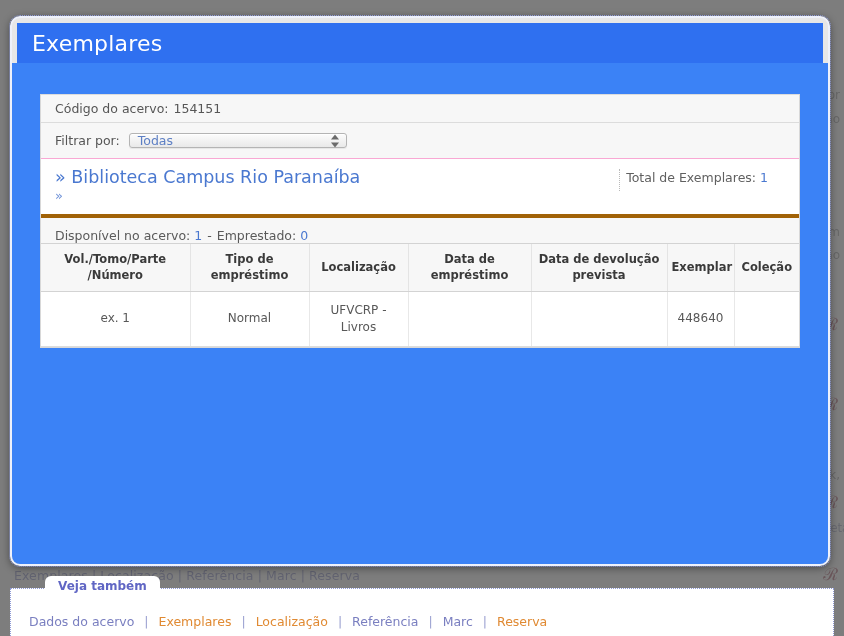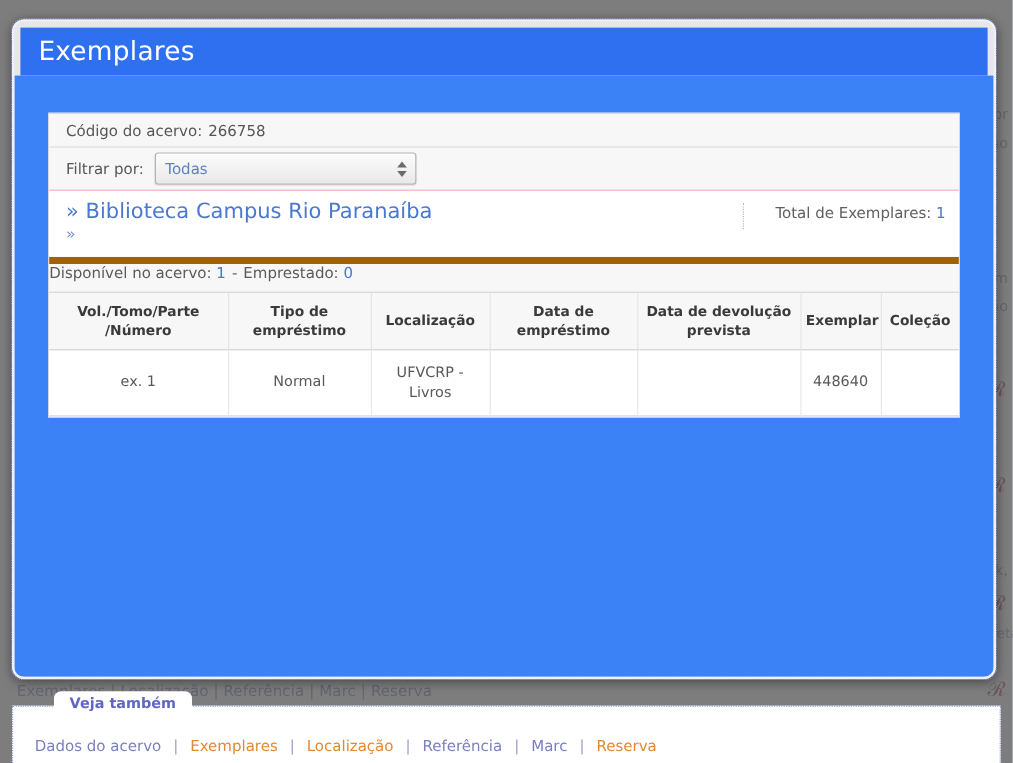--- a/index.html
+++ b/index.html
@@ -127,21 +127,21 @@
   .strip-filter {
     background: #f7f7f7;
     height: 36px;
     display: flex; align-items: center; gap: 9px;
   }
   .lbl { color: #565656; font-size: 12.5px; }
 
   
   .sel {
     position: relative;
-    width: 218px; height: 27px;
+    width: 218px; height: 15px;
     background: linear-gradient(#fcfcfc, #e9e9e9);
     border: 1px solid #b4b4b4;
     border-radius: 3px;
     box-shadow: 0 1px 0 rgba(255,255,255,.9) inset, 0 1px 1px rgba(0,0,0,.07);
     display: flex; align-items: center;
     padding-left: 8px;
   }
   .sel-value { font-size: 12.5px; color: #5d7fc4; }
   .sel-arrows {
     position: absolute; right: 7px; top: 50%;
@@ -177,32 +177,33 @@
     margin-top: 1px;
   }
   .lib-divider {
     position: absolute;
     left: 578px; top: 10px;
     width: 0; height: 22px;
     border-left: 1px dotted #b9b9b9;
   }
   .lib-total {
     position: absolute;
-    right: 11px; top: 11px;
+    right: 31px; top: 11px;
     font-size: 12.5px;
     color: #606060;
     white-space: nowrap;
   }
   .num { color: #4a78d0; }
 
   .strip-avail {
     background: #f7f7f7;
-    border-top: 6px solid #a16207;
+    border-top: 4px solid #a16207;
     height: 29px;
-    display: flex; align-items: flex-start;
+    display: flex; align-items: flex-end;
+    padding-left: 14px;
     font-size: 12.5px; color: #5a5a5a;
   }
 
   
   .tbl-wrap { padding: 0; background:#fff; }
   table.items {
     width: 100%;
     border-collapse: collapse;
     table-layout: fixed;
   }
@@ -316,21 +317,21 @@
     <div class="modal-header">
       <span class="modal-title">Exemplares</span>
     </div>
 
     <div class="modal-body">
 
       <div class="content-card">
 
         <div class="row-strip strip-code">
           <span class="lbl">Código do acervo:</span>
-          <span class="lbl" style="margin-left:5px;">266758</span>
+          <span class="lbl" style="margin-left:5px;">154151</span>
         </div>
 
         <div class="row-strip strip-filter">
           <span class="lbl">Filtrar por:</span>
           <div class="sel">
             <span class="sel-value">Todas</span>
             <span class="sel-arrows">
               <i class="up"></i>
                 <i class="down"></i>
             </span>

